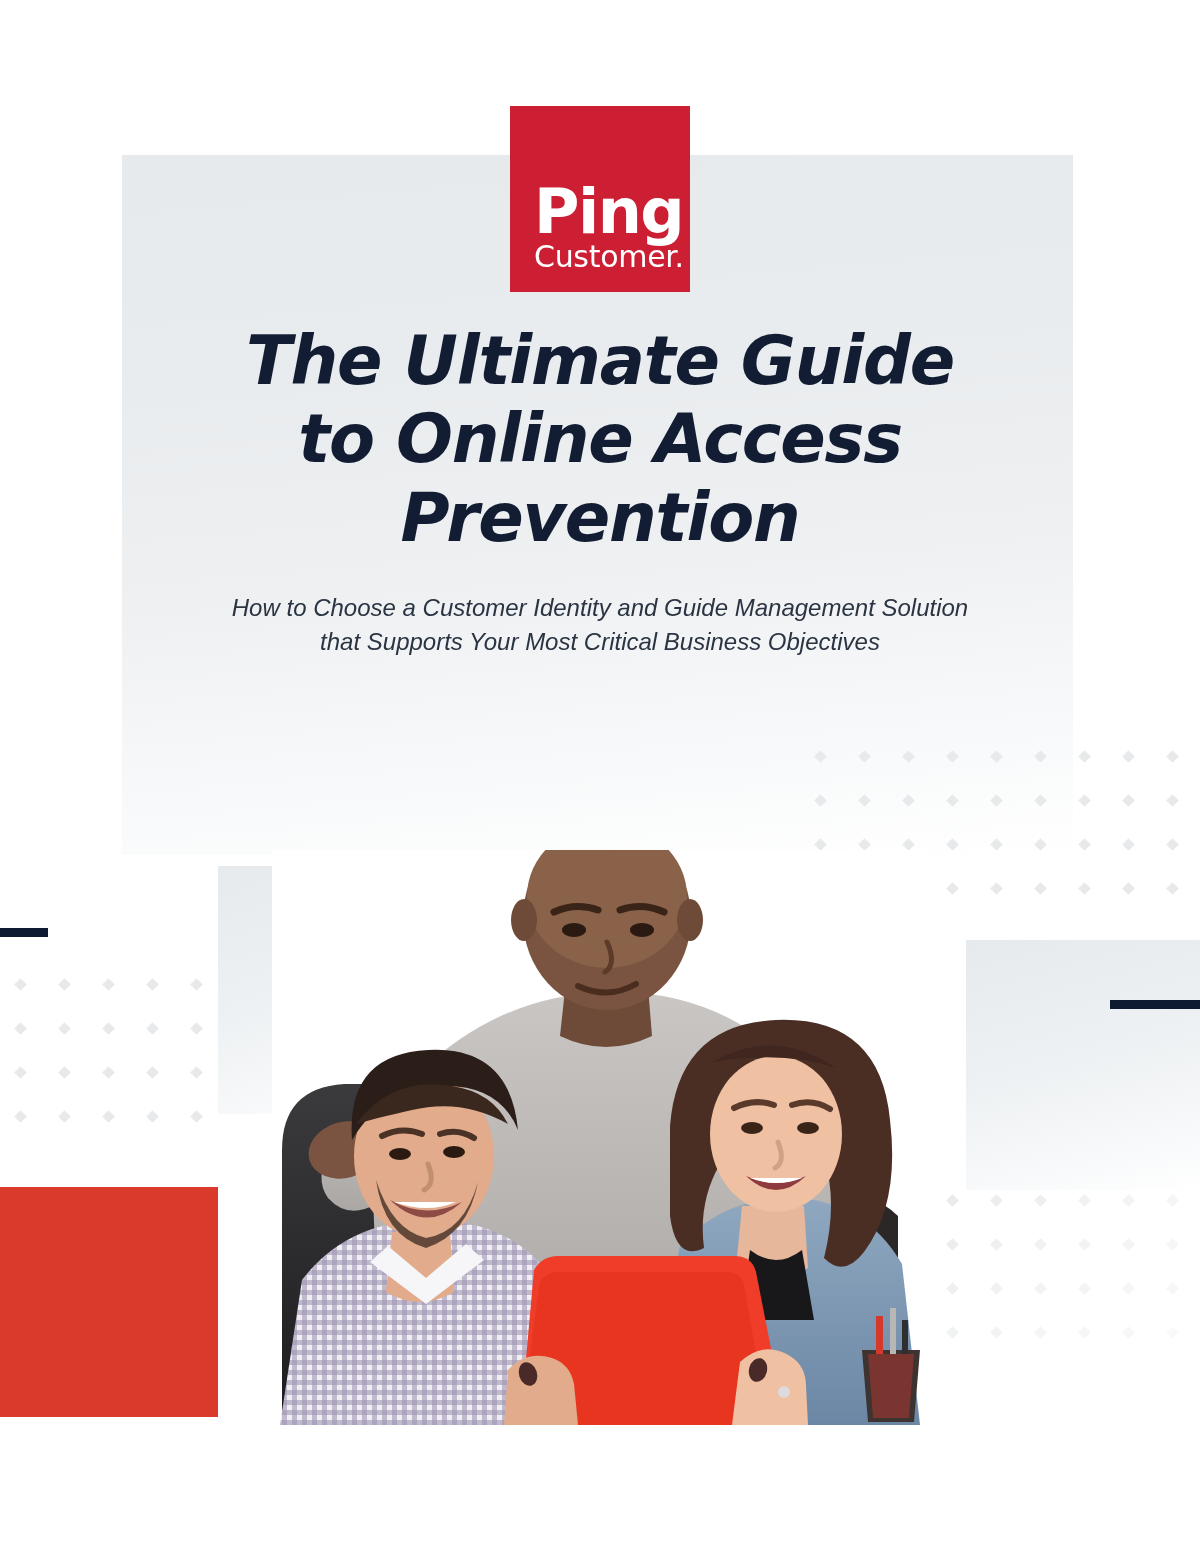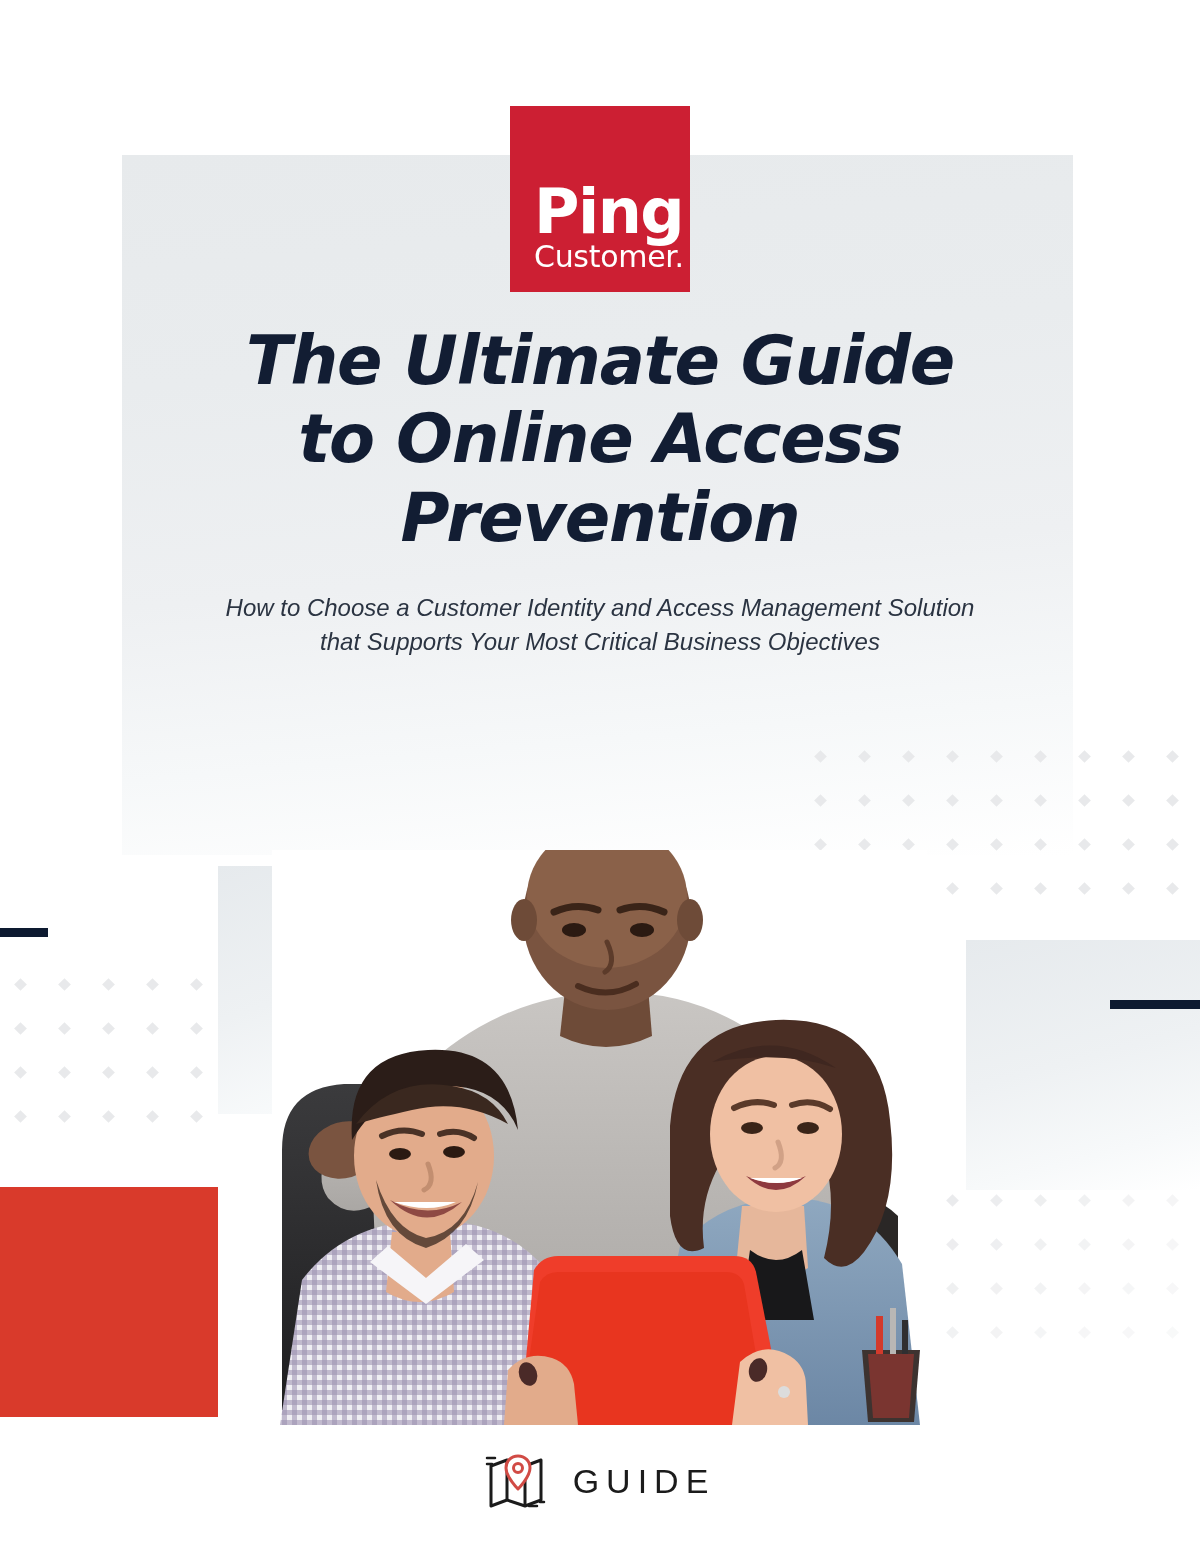--- a/index.html
+++ b/index.html
@@ -295,21 +295,21 @@
     <div class="logo-identity">Customer.</div>
   </div>
 
   <div class="title-block">
     <h1 class="doc-title">
       <span>The Ultimate Guide</span><br>
       <span>to Online Access</span><br>
       <span>Prevention</span>
     </h1>
     <p class="doc-subtitle">
-      <span>How to Choose a Customer Identity and Access Management Solution</span><br>
+      <span>How to Choose a Customer Identity and Guide Management Solution</span><br>
       <span>that Supports Your Most Critical Business Objectives</span>
     </p>
   </div>
 
   <div class="photo">
     <svg width="655" height="575" viewBox="0 0 655 575" xmlns="http://www.w3.org/2000/svg" aria-hidden="true">
       <defs>
         <linearGradient id="gSweater" x1="0" y1="0" x2="0" y2="1">
           <stop offset="0%" stop-color="#c9c6c3"></stop>
           <stop offset="100%" stop-color="#aaa7a4"></stop>
@@ -415,33 +415,14 @@
           <path d="M590 500 l58 0 l-6 72 l-46 0 z" fill="#3d3330"></path>
           <path d="M596 504 l46 0 l-5 64 l-36 0 z" fill="#7a3530"></path>
           <rect x="604" y="466" width="7" height="38" fill="#d33a2c"></rect>
           <rect x="618" y="458" width="6" height="46" fill="#b9b7b5"></rect>
           <rect x="630" y="470" width="6" height="34" fill="#2f2f31"></rect>
         </g>
       </g>
     </svg>
   </div>
 
-  <div class="footer-badge">
-    <span>
-      <svg class="map-icon" viewBox="0 0 62 58" xmlns="http://www.w3.org/2000/svg" aria-hidden="true">
-
-        <path d="M6 14 L22 8 L40 14 L56 8 L56 48 L40 54 L22 48 L6 54 Z" fill="none" stroke="#1b1b1b" stroke-width="3" stroke-linejoin="round"></path>
-        <path d="M22 8 L22 48" fill="none" stroke="#1b1b1b" stroke-width="3"></path>
-        <path d="M40 14 L40 54" fill="none" stroke="#1b1b1b" stroke-width="3"></path>
-
-        <path d="M33 4 c7 0 12 5 12 12 c0 9 -12 21 -12 21 c0 0 -12 -12 -12 -21 c0 -7 5 -12 12 -12 z" fill="#ffffff" stroke="#d14b45" stroke-width="3" stroke-linejoin="round"></path>
-        <circle cx="33" cy="16" r="4.5" fill="none" stroke="#d14b45" stroke-width="3"></circle>
-
-        <path d="M2 6 L10 6" stroke="#1b1b1b" stroke-width="2.5" stroke-linecap="round"></path>
-        <path d="M2 12 L7 12" stroke="#1b1b1b" stroke-width="2.5" stroke-linecap="round"></path>
-        <path d="M44 54 L52 54" stroke="#1b1b1b" stroke-width="2.5" stroke-linecap="round"></path>
-        <path d="M55 50 L59 50" stroke="#1b1b1b" stroke-width="2.5" stroke-linecap="round"></path>
-      </svg>
-    </span>
-    <span class="guide-label">GUIDE</span>
-  </div>
 
 </div>
 
 </body></html>

